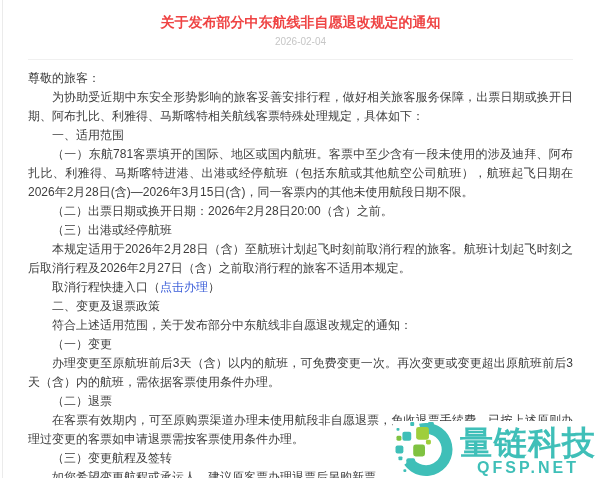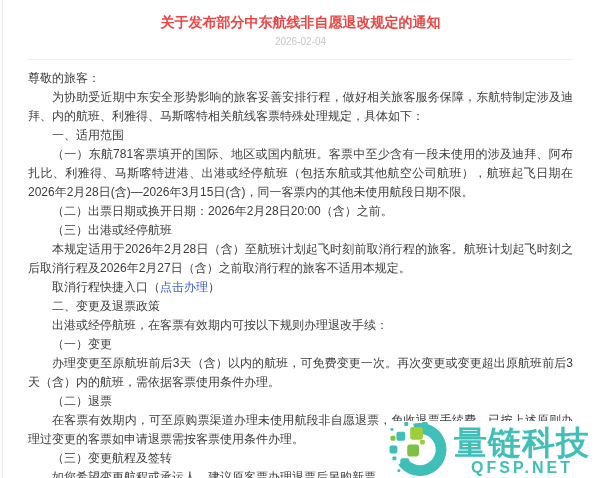--- a/index.html
+++ b/index.html
@@ -48,21 +48,21 @@
     font-size:12px;
     line-height:19px;
     color:var(--ink);
     text-align:justify;
   }
   .para{margin:0;text-indent:2em;}
   .para.no-indent{text-indent:0;}
   .link{color:var(--link);text-decoration:none;cursor:pointer;font-family:Liberation Serif, serif;}
   .watermark{
     position:absolute;
-    right:10px;
+    right:4px;
     bottom:0;
     display:flex;
     align-items:center;
     gap:5px;
     background:#ffffff;
     padding-left:2px;
   }
   .wm-mark{width:60px;height:57px;display:block;}
   .wm-text{display:flex;flex-direction:column;align-items:center;}
   .wm-brand{
@@ -91,29 +91,29 @@
 
 <div class="left-border"></div>
 
 <div class="page">
   <div class="doc-header">
     <h1 class="doc-title">关于发布部分中东航线非自愿退改规定的通知</h1>
     <div class="doc-date">2026-02-04</div>
   </div>
   <div class="doc-body">
       <p class="para no-indent">尊敬的旅客：</p>
-      <p class="para">为协助受近期中东安全形势影响的旅客妥善安排行程，做好相关旅客服务保障，东航特制定涉及迪拜、内的航班、利雅得、马斯喀特相关航线客票特殊处理规定，具体如下：</p>
+      <p class="para">为协助受近期中东安全形势影响的旅客妥善安排行程，做好相关旅客服务保障，出票日期或换开日期、阿布扎比、利雅得、马斯喀特相关航线客票特殊处理规定，具体如下：</p>
       <p class="para">一、适用范围</p>
       <p class="para">（一）东航781客票填开的国际、地区或国内航班。客票中至少含有一段未使用的涉及迪拜、阿布扎比、利雅得、马斯喀特进港、出港或经停航班（包括东航或其他航空公司航班），航班起飞日期在2026年2月28日(含)—2026年3月15日(含)，同一客票内的其他未使用航段日期不限。</p>
       <p class="para">（二）出票日期或换开日期：2026年2月28日20:00（含）之前。</p>
       <p class="para">（三）出港或经停航班</p>
       <p class="para">本规定适用于2026年2月28日（含）至航班计划起飞时刻前取消行程的旅客。航班计划起飞时刻之后取消行程及2026年2月27日（含）之前取消行程的旅客不适用本规定。</p>
       <p class="para">取消行程快捷入口（<a href="#" class="link">点击办理</a>）</p>
       <p class="para">二、变更及退票政策</p>
-      <p class="para">出港或经停航班，在客票有效期内可按以下规则办理退改手续：</p>
+      <p class="para">符合上述适用范围，关于发布部分中东航线非自愿退改规定的通知：</p>
       <p class="para">（一）变更</p>
       <p class="para">办理变更至原航班前后3天（含）以内的航班，可免费变更一次。再次变更或变更超出原航班前后3天（含）内的航班，需依据客票使用条件办理。</p>
       <p class="para">（二）退票</p>
       <p class="para">在客票有效期内，可至原购票渠道办理未使用航段非自愿退票，免收退票手续费。已按上述原则办理过变更的客票如申请退票需按客票使用条件办理。</p>
       <p class="para">（三）变更航程及签转</p>
       <p class="para">如您希望变更航程或承运人，建议原客票办理退票后另购新票。</p>
     </div>
 </div>
 
 <div class="watermark">

